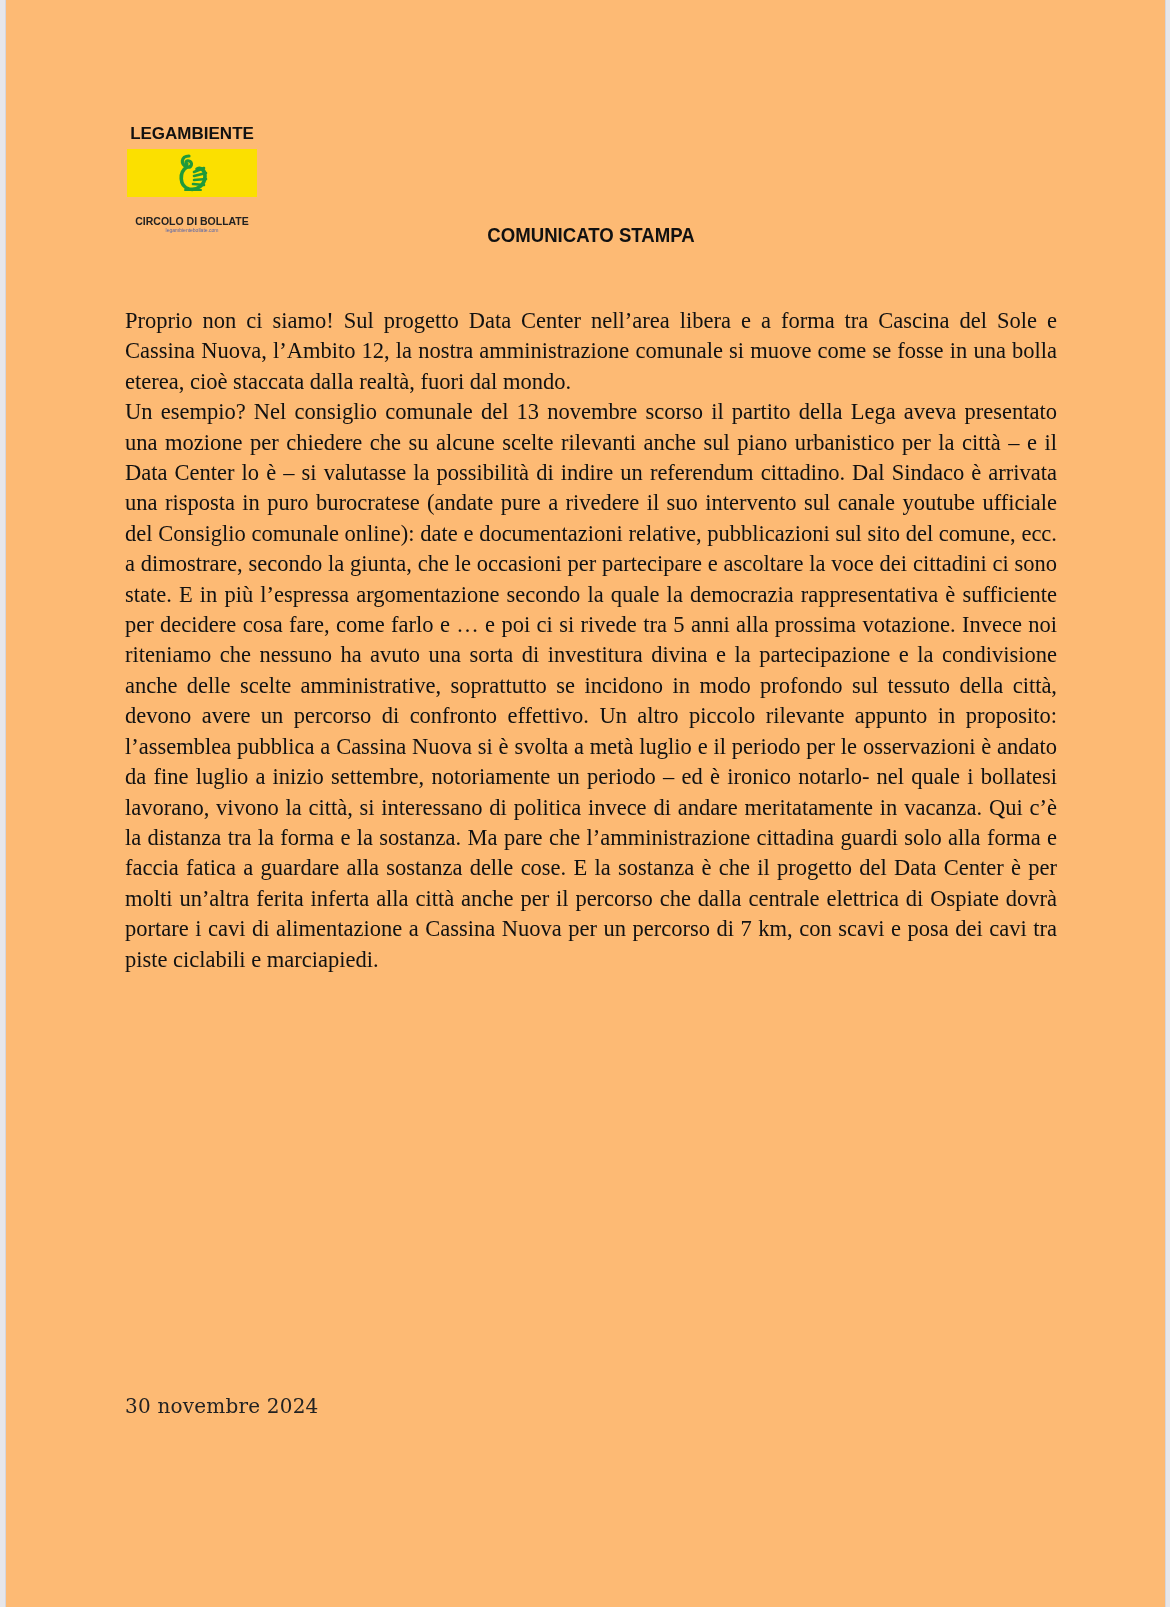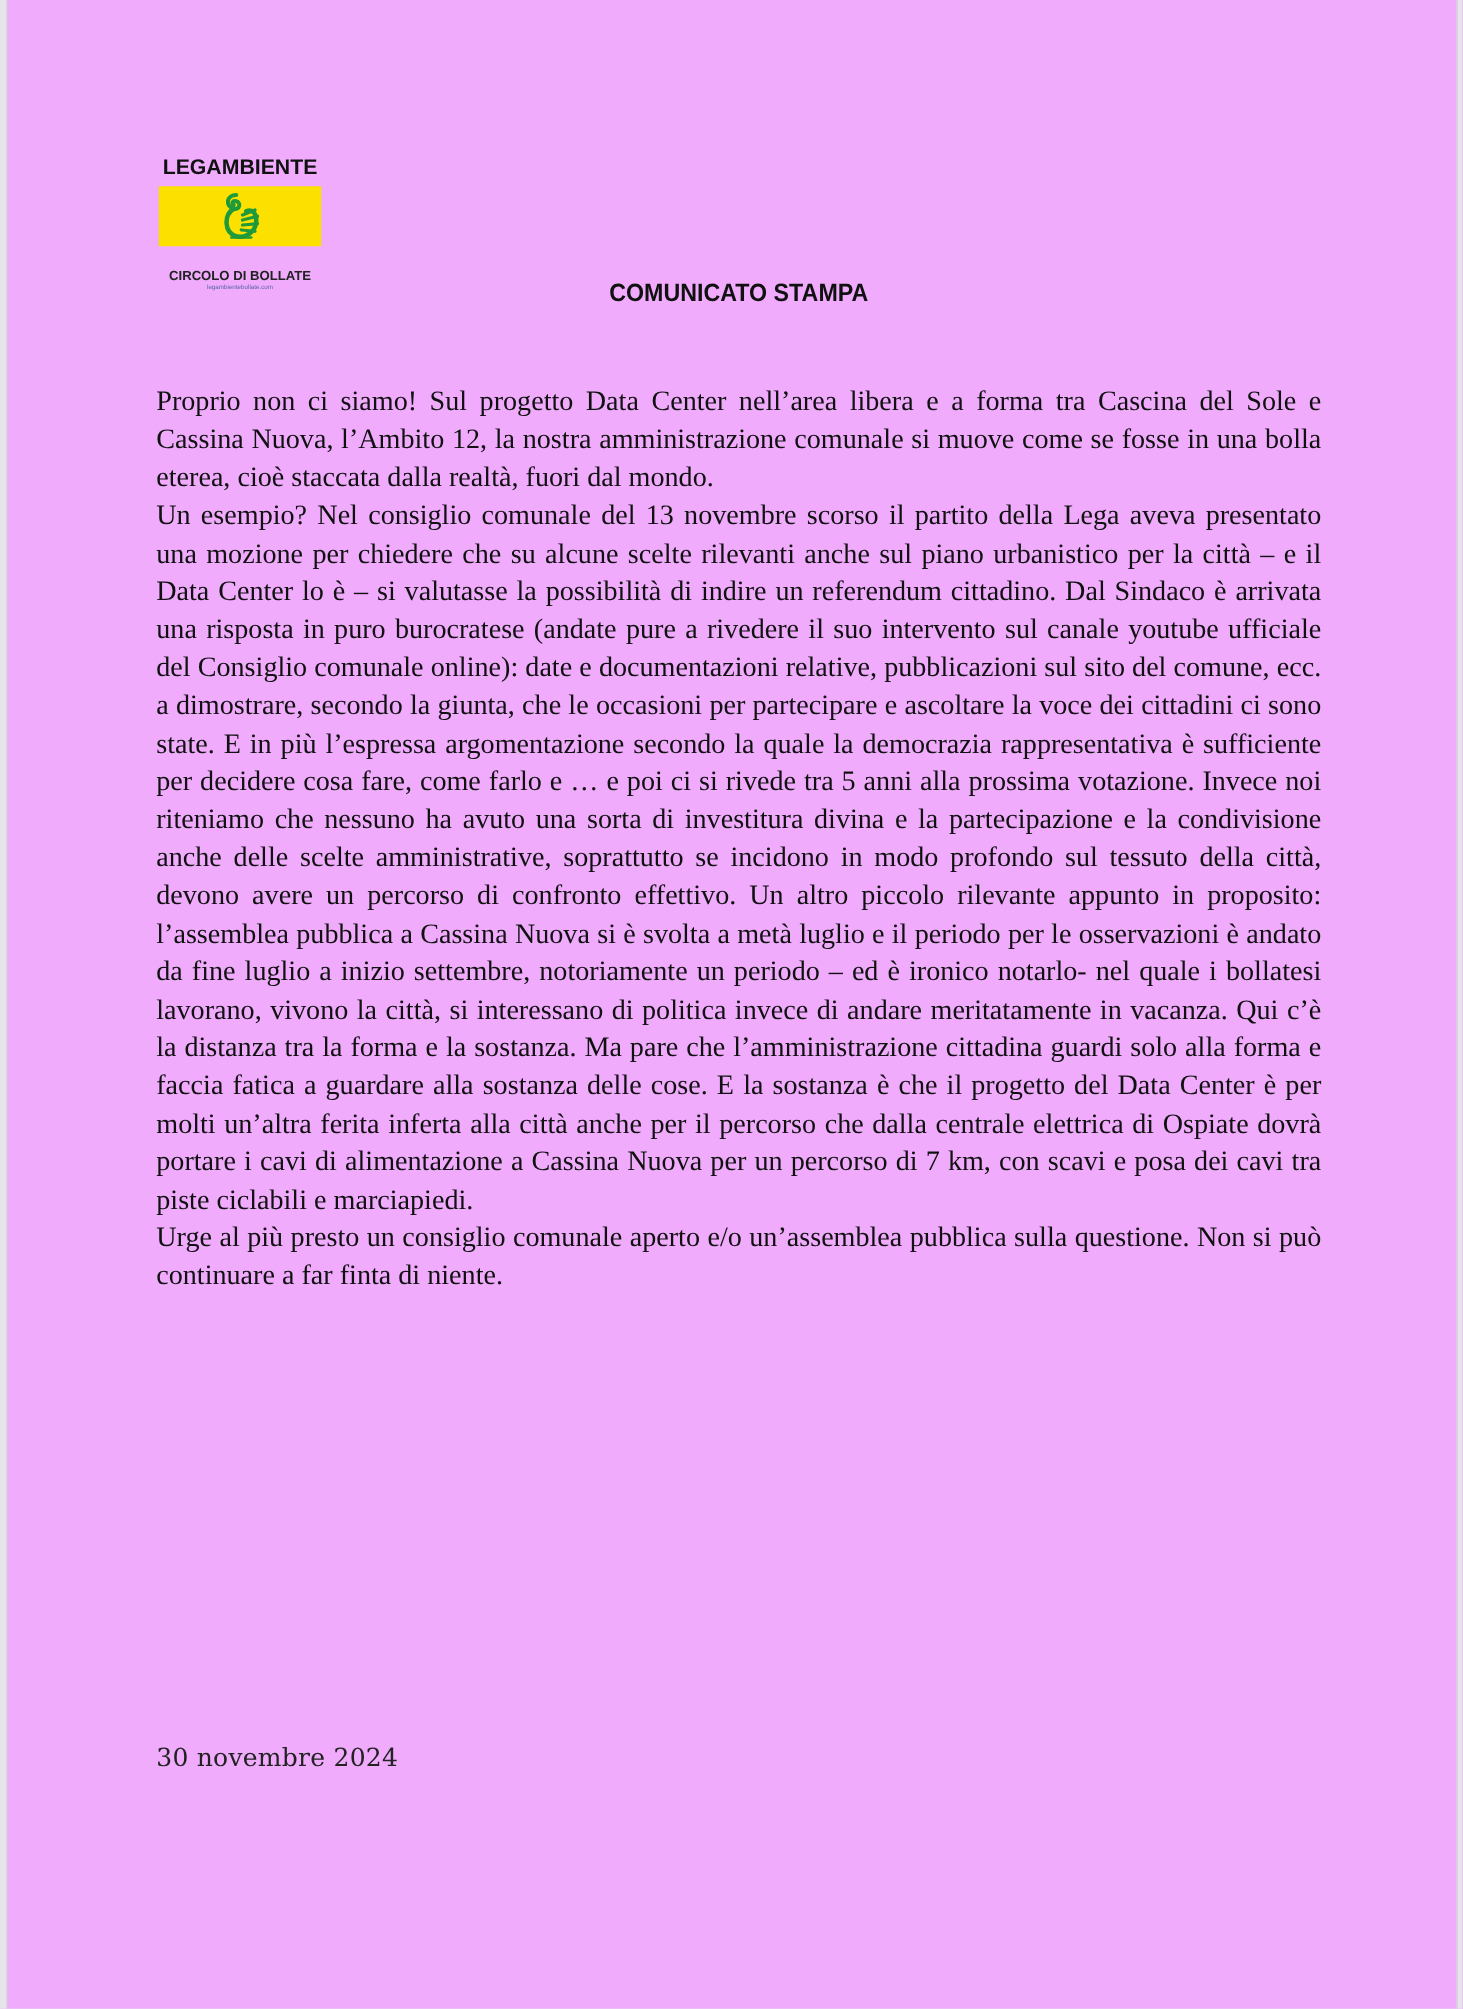--- a/index.html
+++ b/index.html
@@ -2,21 +2,21 @@
 <html><head>
   <meta charset="utf-8">
   <style>
     html, body { margin: 0; padding: 0; }
     body {
       width: 1170px; height: 1607px; position: relative; overflow: hidden;
       background: #e6e6ea;
     }
     .page {
       position: absolute; left: 5px; top: 0; width: 1159px; height: 1607px;
-      background: #f0abfc;
+      background: #fdba74;
       border-left: 1px solid #d6d6dc; border-right: 1px solid #d6d6dc;
     }
     .logo { position: absolute; left: 121px; top: 124px; width: 132px; }
     .logo-title {
       font-family: "Liberation Sans", sans-serif; font-weight: bold;
       font-size: 17px; color: #111; letter-spacing: 0; line-height: 20px;
       text-align: center; width: 130px;
     }
     .logo-band {
       margin-top: 5px; width: 130px; height: 48px; background: #fbe000;
@@ -66,20 +66,19 @@
     </div>
     <div class="logo-sub">CIRCOLO DI BOLLATE</div>
     <div class="logo-url">legambientebollate.com</div>
   </div>
 
   <div class="heading">COMUNICATO STAMPA</div>
 
   <div class="body">
     <p>Proprio non ci siamo! Sul progetto Data Center nell’area libera e a forma tra Cascina del Sole e Cassina Nuova, l’Ambito 12, la nostra amministrazione comunale si muove come se fosse in una bolla eterea, cioè staccata dalla realtà, fuori dal mondo.</p>
     <p>Un esempio? Nel consiglio comunale del 13 novembre scorso il partito della Lega aveva presentato una mozione per chiedere che su alcune scelte rilevanti anche sul piano urbanistico per la città – e il Data Center lo è – si valutasse la possibilità di indire un referendum cittadino. Dal Sindaco è arrivata una risposta in puro burocratese (andate pure a rivedere il suo intervento sul canale youtube ufficiale del Consiglio comunale online): date e documentazioni relative, pubblicazioni sul sito del comune, ecc. a dimostrare, secondo la giunta, che le occasioni per partecipare e ascoltare la voce dei cittadini ci sono state. E in più l’espressa argomentazione secondo la quale la democrazia rappresentativa è sufficiente per decidere cosa fare, come farlo e … e poi ci si rivede tra 5 anni alla prossima votazione. Invece noi riteniamo che nessuno ha avuto una sorta di investitura divina e la partecipazione e la condivisione anche delle scelte amministrative, soprattutto se incidono in modo profondo sul tessuto della città, devono avere un percorso di confronto effettivo. Un altro piccolo rilevante appunto in proposito: l’assemblea pubblica a Cassina Nuova si è svolta a metà luglio e il periodo per le osservazioni è andato da fine luglio a inizio settembre, notoriamente un periodo – ed è ironico notarlo- nel quale i bollatesi lavorano, vivono la città, si interessano di politica invece di andare meritatamente in vacanza. Qui c’è la distanza tra la forma e la sostanza. Ma pare che l’amministrazione cittadina guardi solo alla forma e faccia fatica a guardare alla sostanza delle cose. E la sostanza è che il progetto del Data Center è per molti un’altra ferita inferta alla città anche per il percorso che dalla centrale elettrica di Ospiate dovrà portare i cavi di alimentazione a Cassina Nuova per un percorso di 7 km, con scavi e posa dei cavi tra piste ciclabili e marciapiedi.</p>
-    <p>Urge al più presto un consiglio comunale aperto e/o un’assemblea pubblica sulla questione. Non si può continuare a far finta di niente.</p>
   </div>
 
   <div class="footer">
     <span>30 novembre 2024</span>
   </div>
 
 </div>
 
 </body></html>

